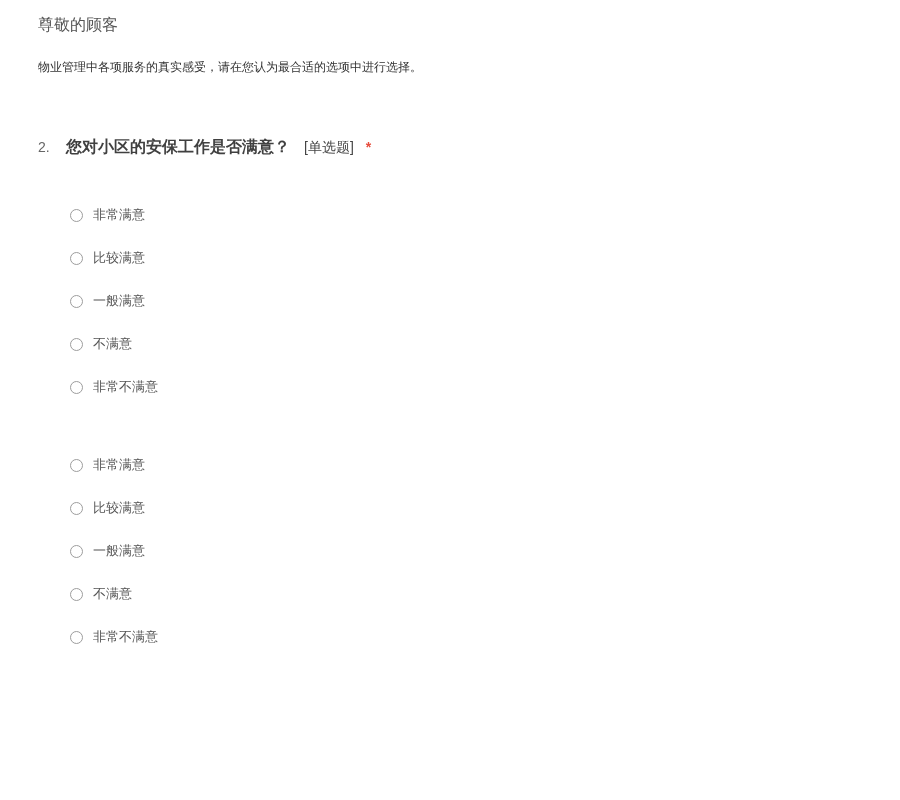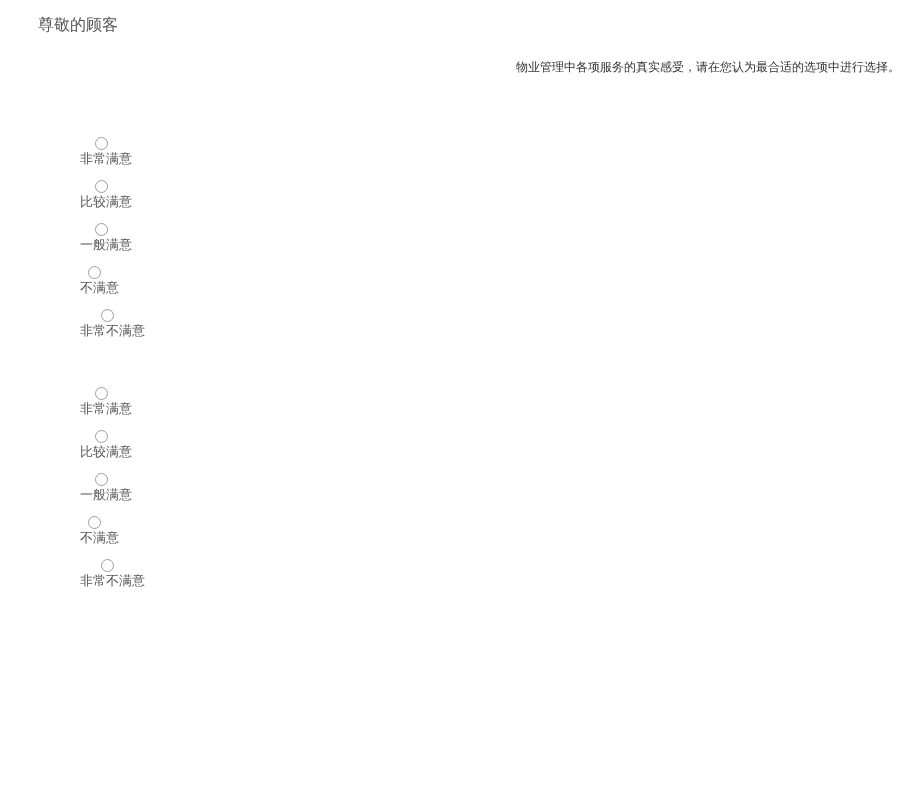--- a/index.html
+++ b/index.html
@@ -23,21 +23,20 @@
     font-size: 16px;
     font-weight: 400;
     color: #555555;
     line-height: 18px;
   }
   .survey-desc {
     margin: 25px 0 0 0;
     font-size: 12px;
     color: #333333;
     line-height: 16px;
-    text-align: right;
   }
   .question { margin-top: 62px; }
   .q-title {
     font-size: 16px;
     line-height: 20px;
     color: #404040;
   }
   .q-num {
     display: inline-block;
     width: 28px;
@@ -61,21 +60,20 @@
     margin-top: 50px;
     margin-left: 32px;
   }
   .option {
     display: flex;
     align-items: center;
     height: 16px;
     margin-bottom: 27px;
     cursor: pointer;
     width: max-content;
-    flex-direction: column;
   }
   .option:last-child { margin-bottom: 0; }
   .radio {
     width: 13px;
     height: 13px;
     border: 1px solid #9d9d9d;
     border-radius: 50%;
     background: #ffffff;
     flex: none;
   }
@@ -86,20 +84,23 @@
   }
 </style>
 </head>
 <body>
 
 <div class="page">
   <h1 class="survey-header">尊敬的顾客</h1>
   <p class="survey-desc">物业管理中各项服务的真实感受，请在您认为最合适的选项中进行选择。</p>
   <div id="questions">
   <div class="question">
+    <div class="q-title">
+      <span class="q-num">2.</span><span class="q-text">您对小区的安保工作是否满意？</span><span class="q-type">[单选题]</span><span class="q-required" style="color: rgb(231, 76, 60);">*</span>
+    </div>
     <div class="q-options">
   <div class="option">
     <span class="radio"></span>
     <span class="option-label">非常满意</span>
   </div>
 
   <div class="option">
     <span class="radio"></span>
     <span class="option-label">比较满意</span>
   </div>

